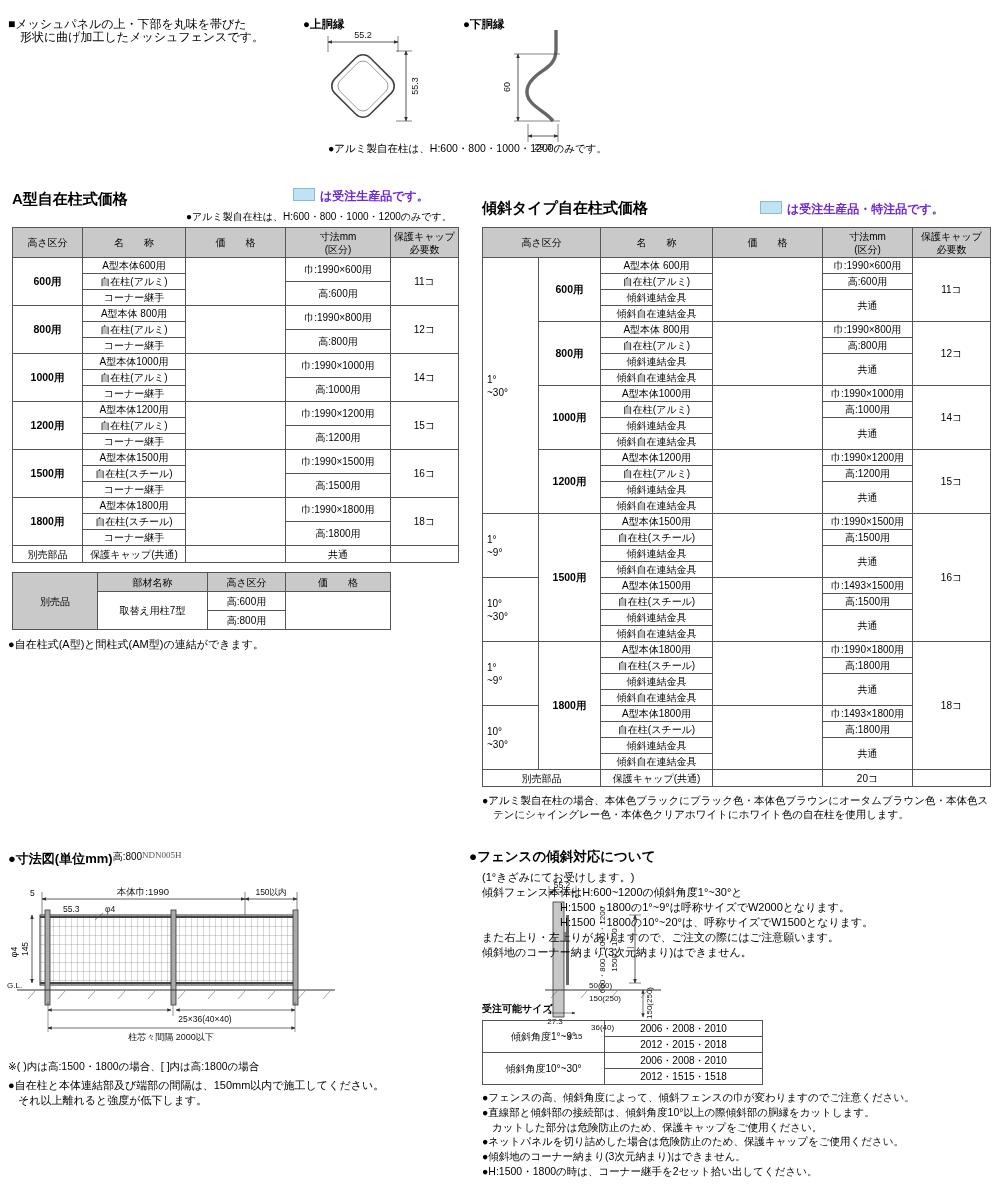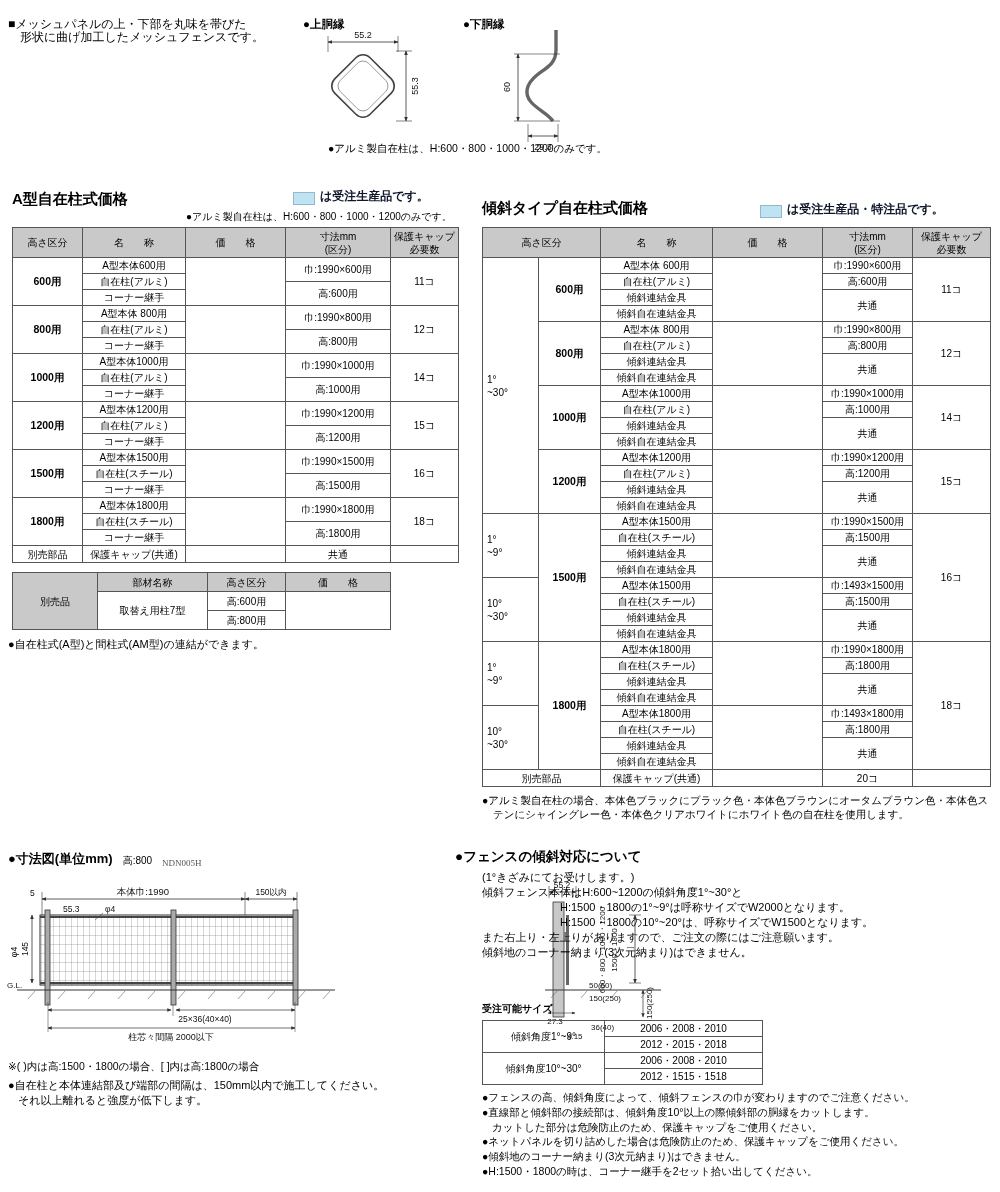--- a/index.html
+++ b/index.html
@@ -1,21 +1,21 @@
 <!DOCTYPE html>
 <html><head>
 <meta charset="utf-8">
 <style>
 *{box-sizing:border-box;margin:0;padding:0}
 body{font-family:"Liberation Sans","DejaVu Sans",sans-serif;background:#fff}
 .page{position:relative;width:1000px;height:1192px;background:#fff;color:#000;overflow:hidden}
 .abs{position:absolute}
 .pre{white-space:pre-line}
 .sec-title{font-weight:bold;font-size:15px}
-.legend{display:flex;align-items:flex-end;gap:5px;font-weight:bold;font-size:12px;color:#0f172a}
+.legend{display:flex;align-items:flex-start;gap:5px;font-weight:bold;font-size:12px;color:#6d28d9}
 .legend .box{width:22px;height:13px;background:#bfe3f2;border:1px solid #8fb9cd}
 .note{font-size:10.5px}
 .small{font-size:10px}
 .cyan{color:#0096c8}
 table.spec{border-collapse:collapse;table-layout:fixed;font-size:10px}
 table.spec th,table.spec td{border:1px solid #555;padding:0 1px;text-align:center;vertical-align:middle;overflow:hidden;line-height:13px}
 table.spec th{background:#c9c9c9;font-weight:normal;font-size:10px}
 table.spec tr{height:16px}
 table.spec tr.hd{height:30px}
 table.spec tr.lastrow{height:17px}
@@ -430,21 +430,21 @@
           <td>保護キャップ(共通)</td>
           <td></td>
           <td>20コ</td>
           <td></td>
         </tr>
   </tbody>
     </table>
 
   <div class="abs hang" style="left:482px;top:793px;width:512px;font-size:10.5px;line-height:14px">●アルミ製自在柱の場合、本体色ブラックにブラック色・本体色ブラウンにオータムブラウン色・本体色ステンにシャイングレー色・本体色クリアホワイトにホワイト色の自在柱を使用します。</div>
 
-  <div class="abs" style="left:8px;top:850px;display:flex;align-items:flex-end;gap:10px">
+  <div class="abs" style="left:8px;top:850px;display:flex;align-items:flex-start;">
     <span style="font-weight:bold;font-size:13px">●寸法図(単位mm)</span>
     <span style="font-size:10px">高:800</span>
     <span style="font-size:9px;color:#555;font-family:'Liberation Serif',serif">NDN005H</span>
   </div>
 
   <svg class="abs" style="left:5px;top:872px" width="660" height="185" viewBox="0 0 660 185">
     <defs>
       <marker id="a3" viewBox="0 0 10 10" refX="9" refY="5" markerWidth="6" markerHeight="6" orient="auto-start-reverse">
           <path d="M0 1L10 5L0 9z" fill="#333"></path>
         </marker>
@@ -511,21 +511,21 @@
     <line x1="543" y1="141" x2="570" y2="141" stroke="#333" stroke-width="0.6" marker-start="url(#a3)" marker-end="url(#a3)"></line>
     <text x="550" y="152" font-size="8" text-anchor="middle">27.3</text>
     <text x="586" y="158" font-size="8">36(40)</text>
     <text x="562" y="167" font-size="8">4.15</text>
   </svg>
 
   <div class="abs" style="left:8px;top:1060px;font-size:10.5px">※( )内は高:1500・1800の場合、[ ]内は高:1800の場合</div>
   <div class="abs" style="left:8px;top:1078px;font-size:11px">●自在柱と本体連結部及び端部の間隔は、150mm以内で施工してください。</div>
   <div class="abs" style="left:18px;top:1093px;font-size:11px">それ以上離れると強度が低下します。</div>
 
-  <div class="abs" style="left:455px;top:848px;font-weight:bold;font-size:13.5px">●フェンスの傾斜対応について</div>
+  <div class="abs" style="left:469px;top:848px;font-weight:bold;font-size:13.5px">●フェンスの傾斜対応について</div>
   <div class="abs paralines" style="left:482px;top:870px;width:512px">
     <div>(1°きざみにてお受けします。)</div>
     <div>傾斜フェンス本体はH:600~1200の傾斜角度1°~30°と</div>
     <div class="indent">H:1500・1800の1°~9°は呼称サイズでW2000となります。</div>
     <div class="indent">H:1500・1800の10°~20°は、呼称サイズでW1500となります。</div>
     <div>また右上り・左上りがありますので、ご注文の際にはご注意願います。</div>
     <div>傾斜地のコーナー納まり(3次元納まり)はできません。</div>
   </div>
 
   <div class="abs" style="left:482px;top:1002px;font-weight:bold;font-size:10px">受注可能サイズ</div>

